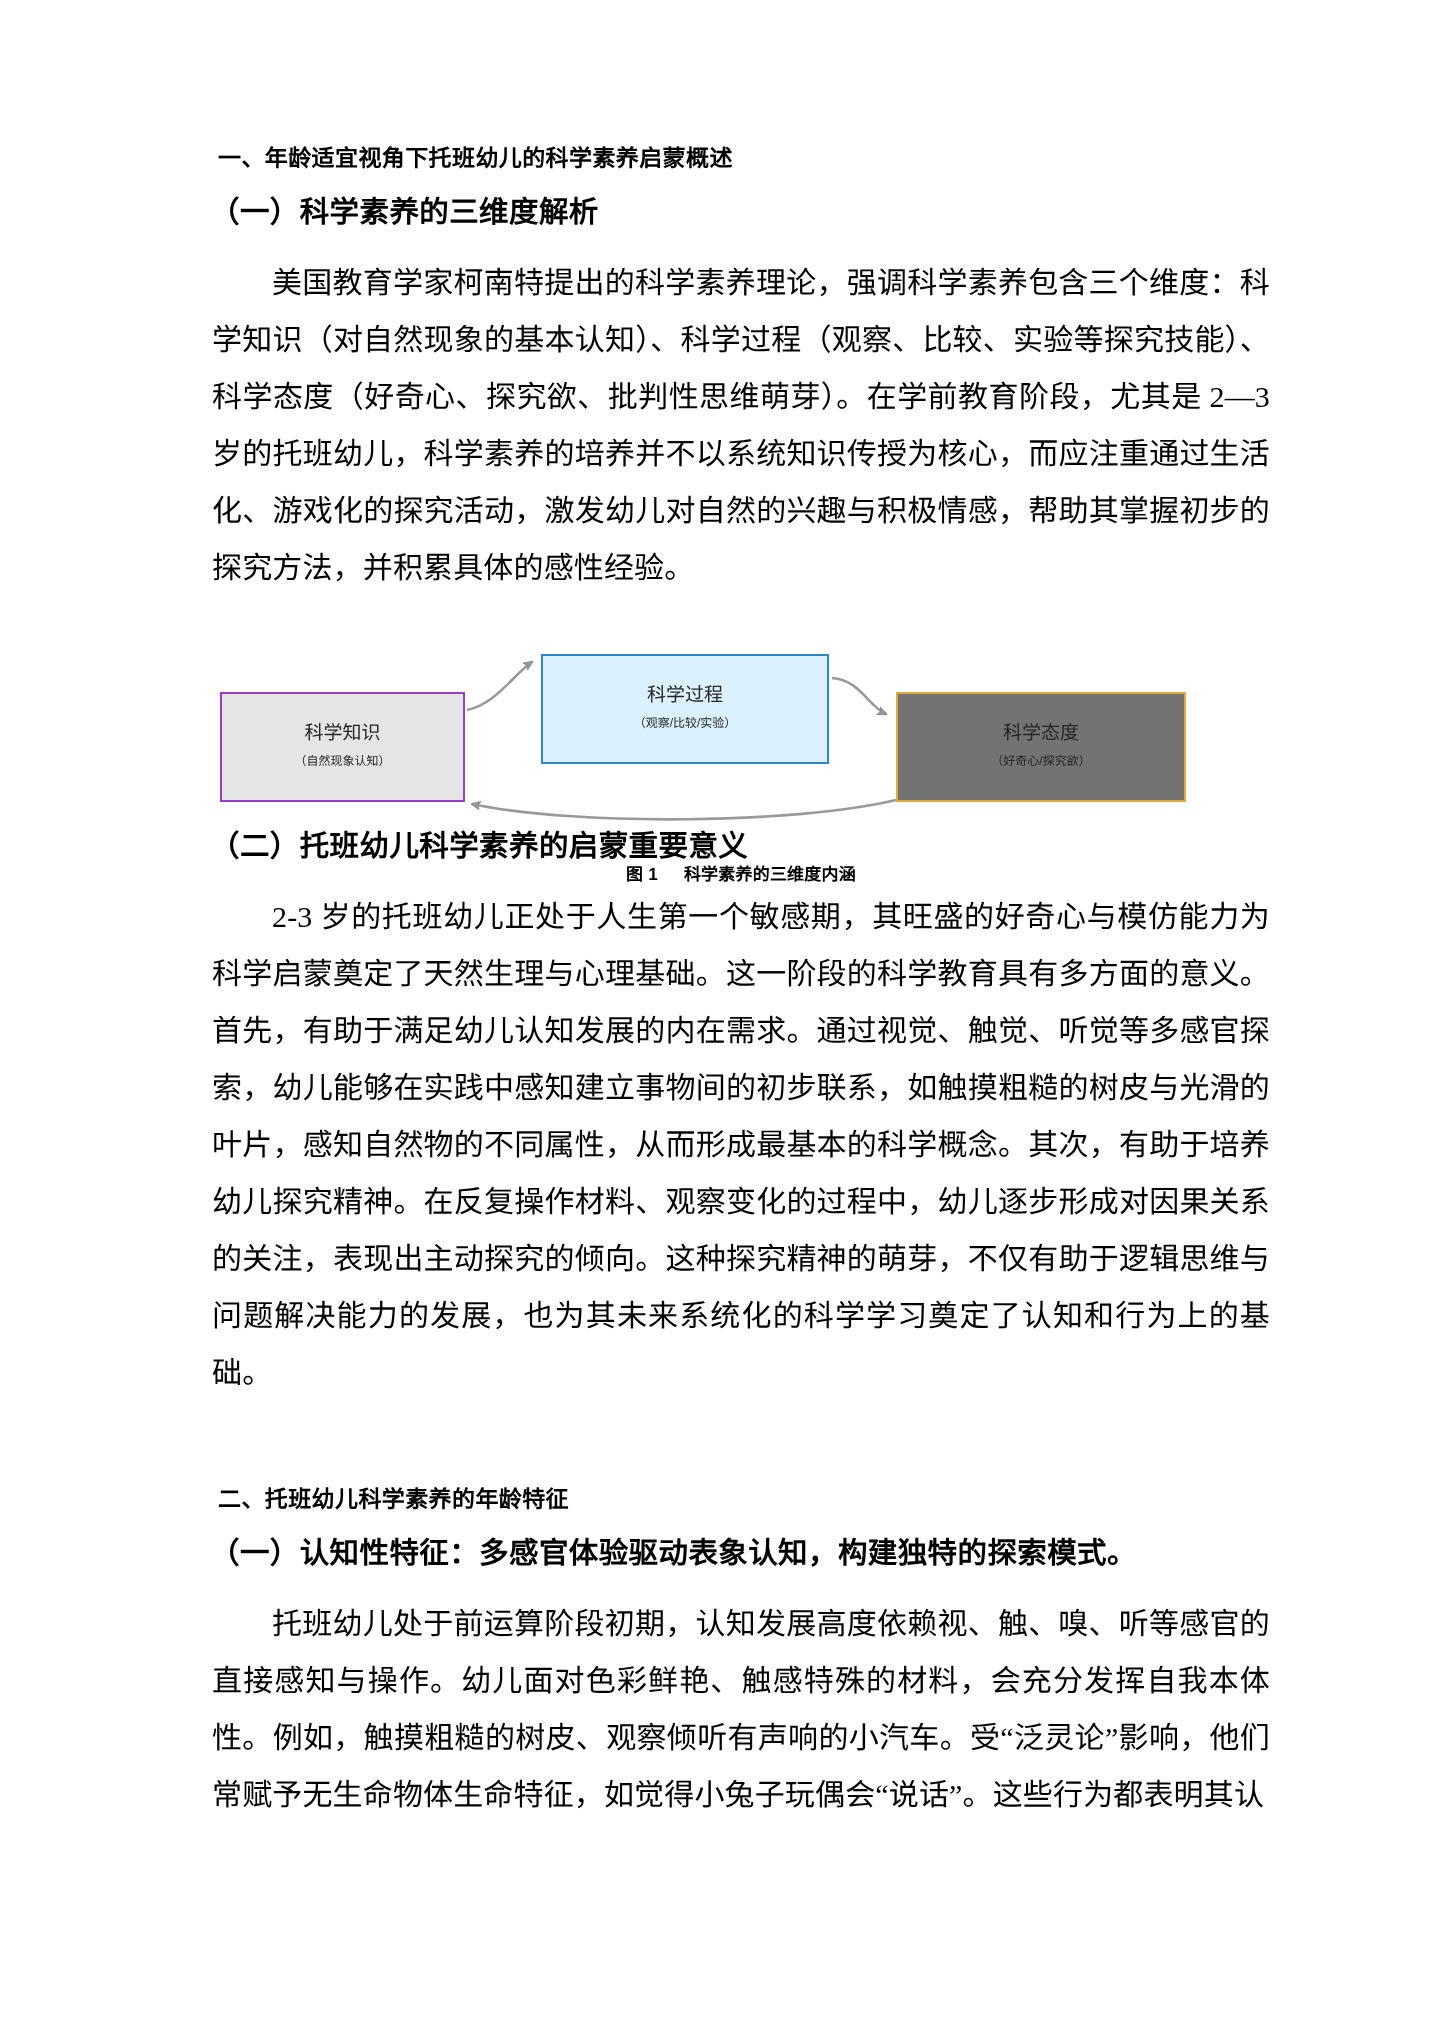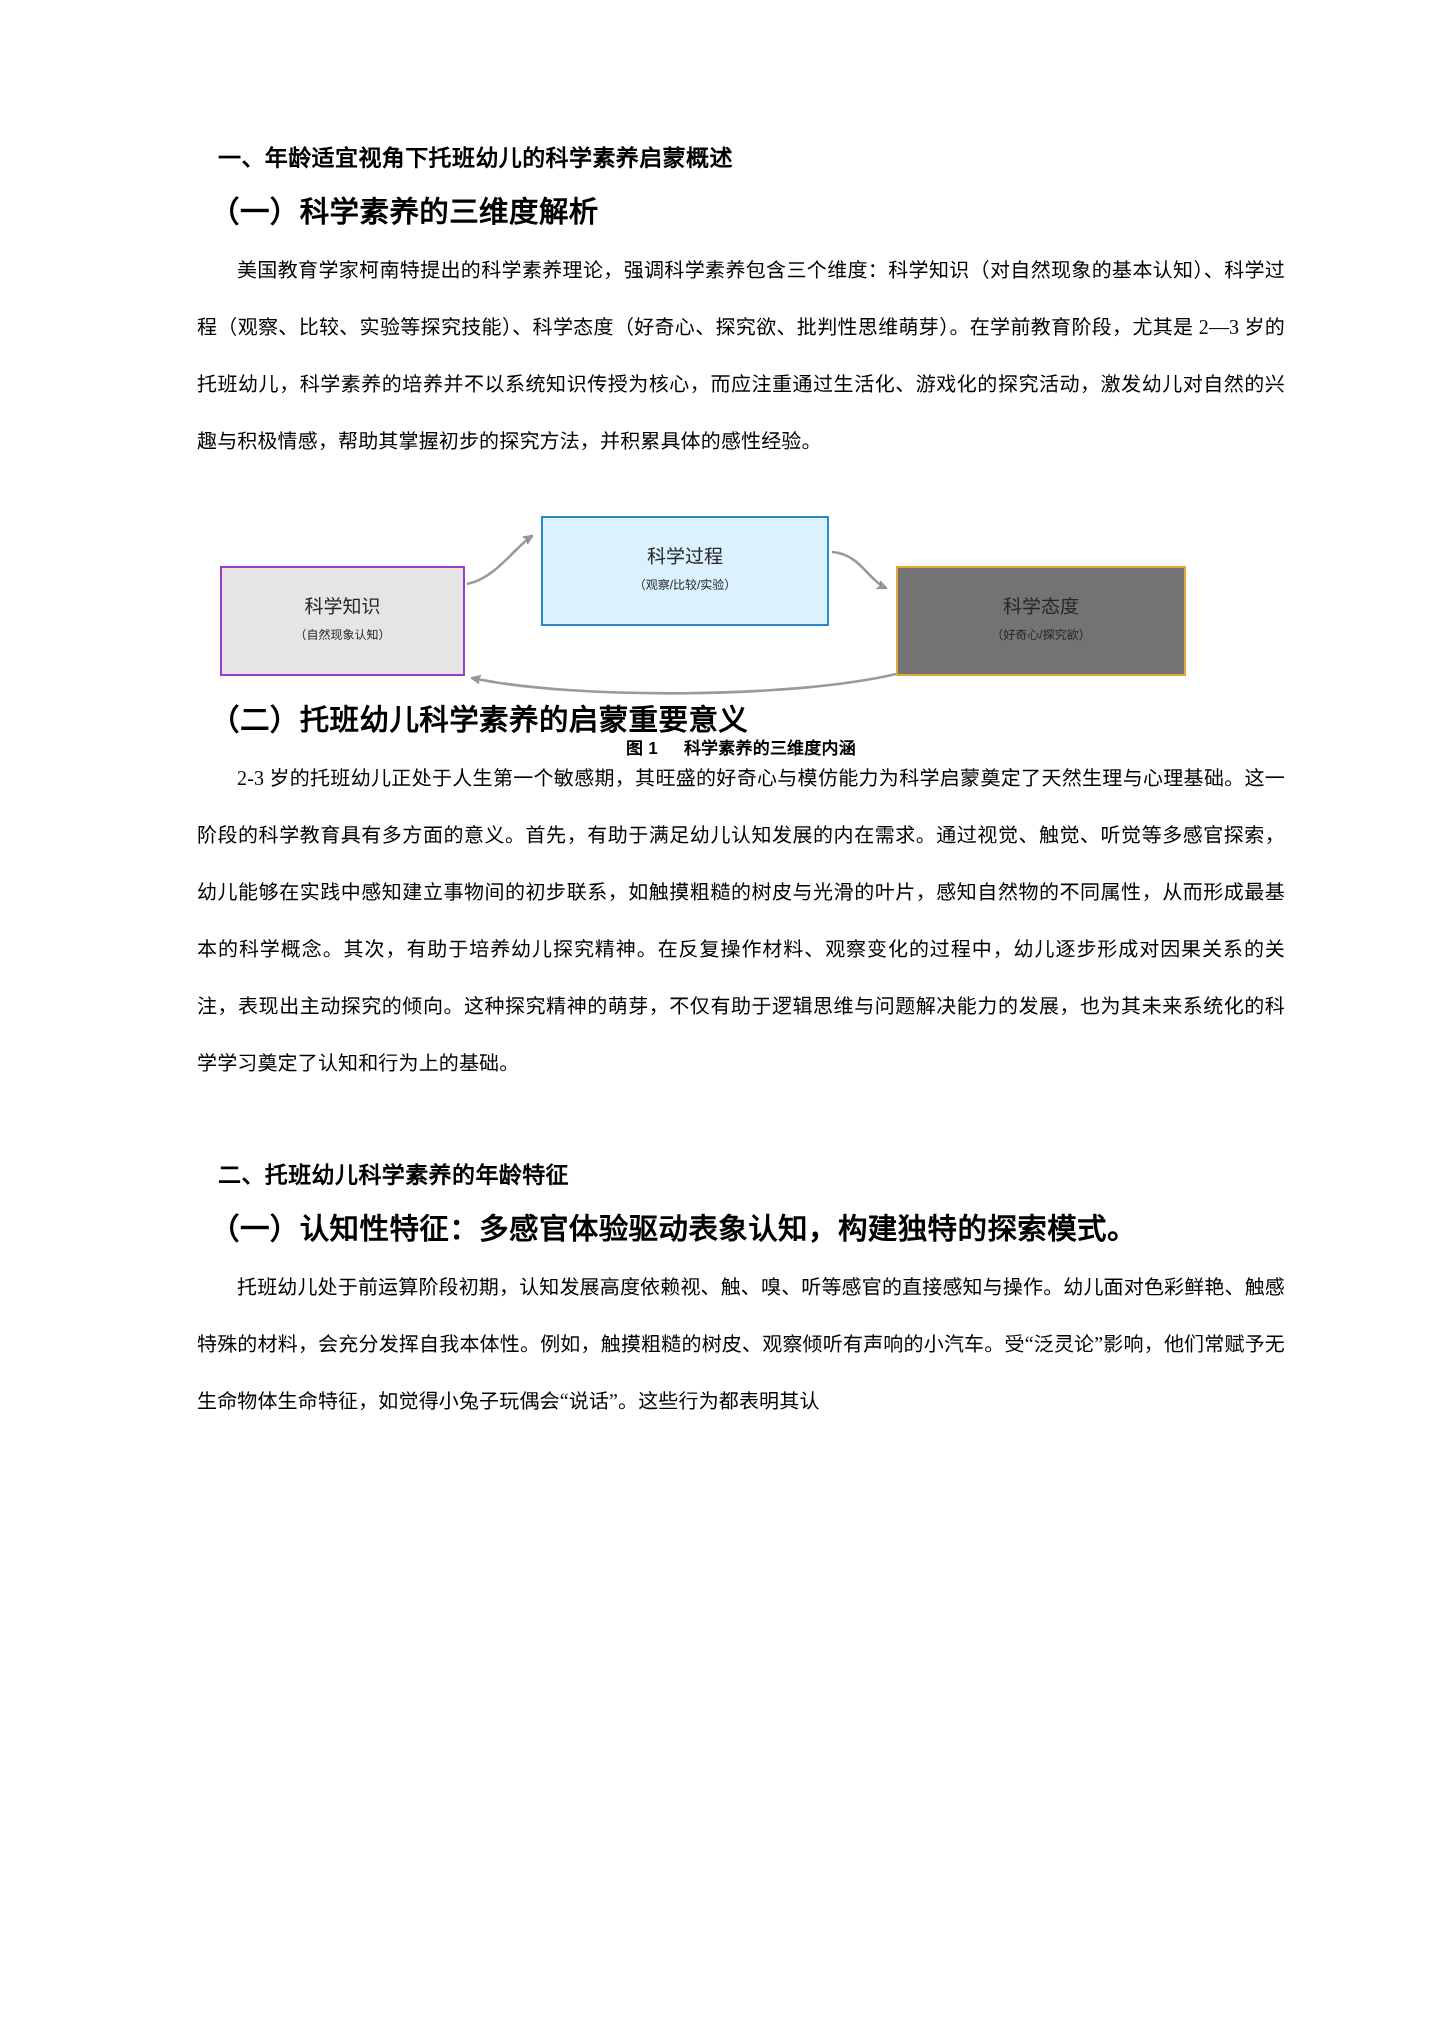--- a/index.html
+++ b/index.html
@@ -43,26 +43,26 @@
     letter-spacing: 0.4px;
     margin: 0 0 4px 14px;
     white-space: nowrap;
   }
   .section-gap {
     height: 56px;
   }
 
   
   p.body {
-    font-size: 20px;
+    font-size: 30px;
     line-height: 57px;
     text-align: justify;
     text-justify: inter-ideograph;
     text-indent: 2em;
-    margin: 1px;
+    margin: 16px;
     letter-spacing: 0.15px;
   }
 
   
   .figure {
     margin: 34px 0 0 0;
     position: relative;
     height: 190px;
   }
   .diagram {
@@ -94,21 +94,21 @@
   .node-knowledge {
     left: 24px;
     top: 62px;
     width: 245px;
     height: 110px;
     background: #e5e5e5;
     border: 2.5px solid #9a3cc4;
   }
   .node-process {
     left: 345px;
-    top: 12px;
+    top: 24px;
     width: 288px;
     height: 110px;
     background: #dbf1fd;
     border: 2.8px solid #2b87c8;
   }
   .node-attitude {
     left: 700px;
     top: 62px;
     width: 290px;
     height: 110px;

